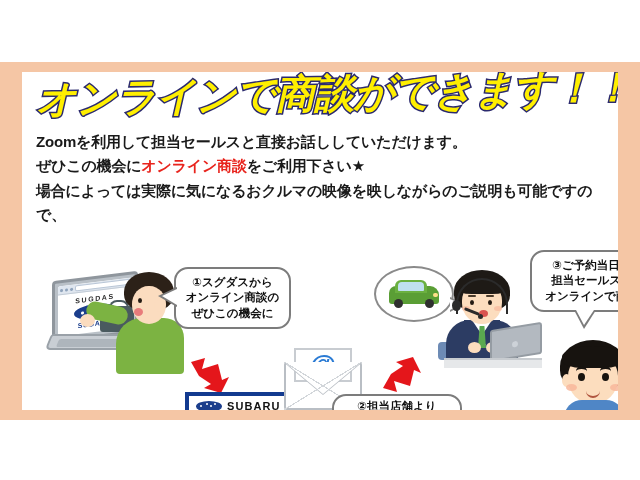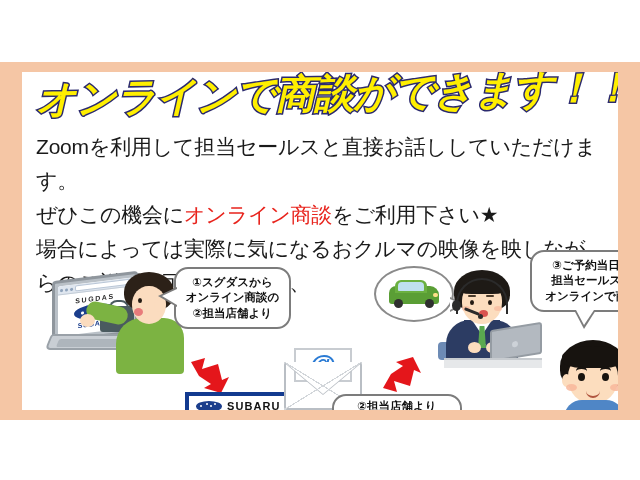--- a/index.html
+++ b/index.html
@@ -43,22 +43,22 @@
     line-height:1.05;
     transform:rotate(-1.2deg);
     transform-origin:left center;
   }
 
   
   #body-copy{
     position:absolute;
     left:14px; top:58px;
     width:570px;
-    font-size:21px;
-    font-weight:normal;
+    font-size:15px;
+    font-weight:bold;
     color:#1a1a1a;
     line-height:1.62;
     letter-spacing:-0.2px;
   }
   #body-copy .hl{color:#e8241d;}
 
   
   .bubble{
     position:absolute;
     background:#ffffff;
@@ -278,21 +278,21 @@
         <div class="p1-mouth"></div>
         <div class="p1-ear"></div>
       </div>
     </div>
 
     <div class="bubble" id="bubble-1">
       <span class="tail-out"></span>
       <span class="tail-in"></span>
       <span>①スグダスから
 オンライン商談の
-②担当店舗より</span>
+ぜひこの機会に</span>
     </div>
 
     <div class="arrow" id="arrow-down">
       <svg width="44" height="44" viewBox="0 0 44 44">
         <path d="M3 10 L17 6 L14 17 L30 12 L34 28 L41 25 L33 41 L16 36 L23 32 L11 24 Z" fill="#e4161b"></path>
       </svg>
     </div>
 
     <div id="scene-dealership">
       <div class="deal-sign">

